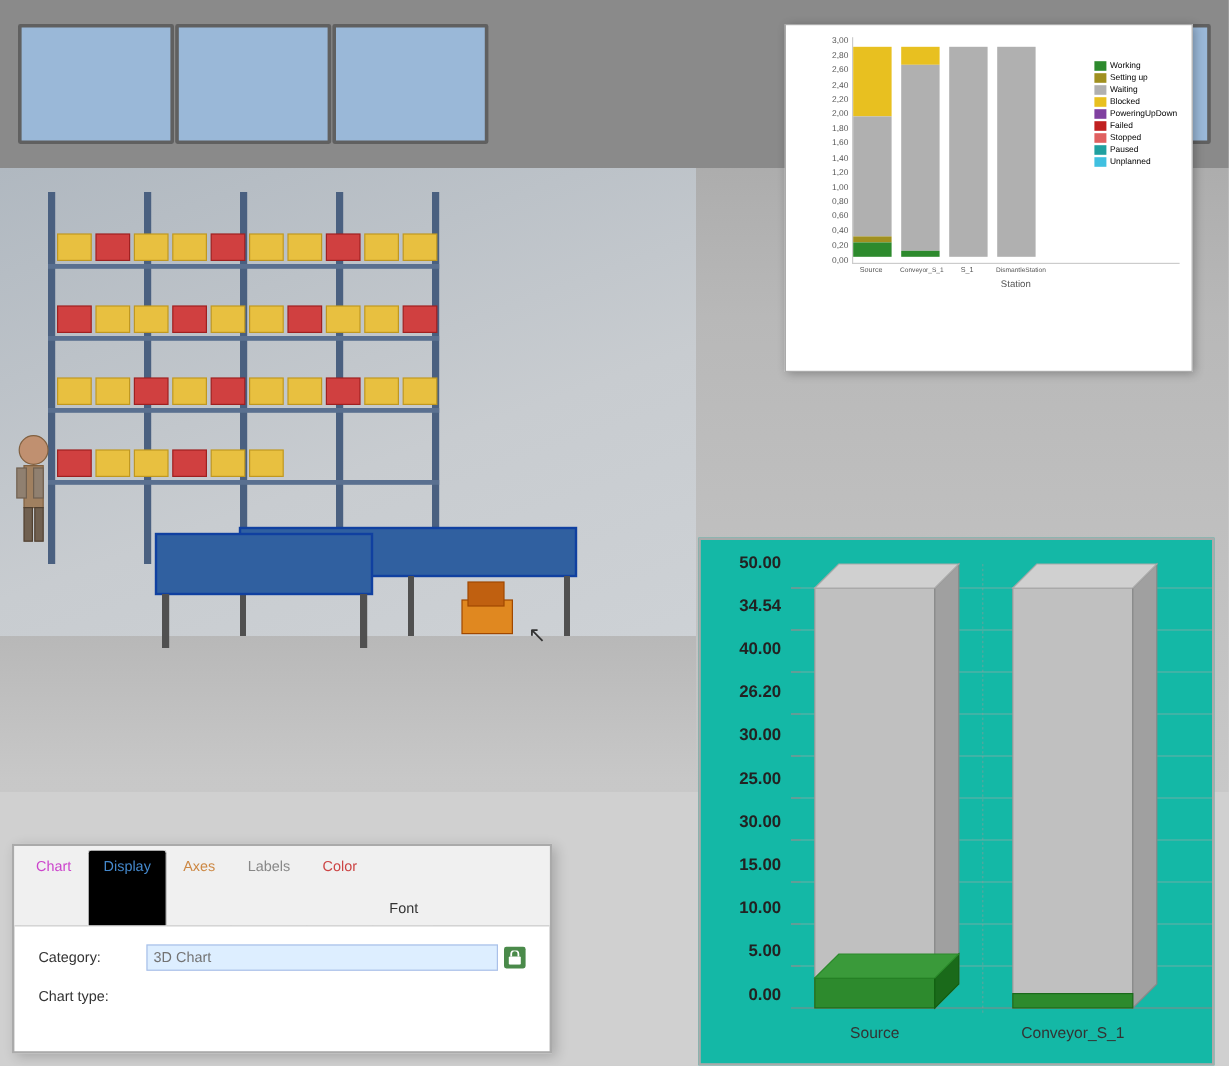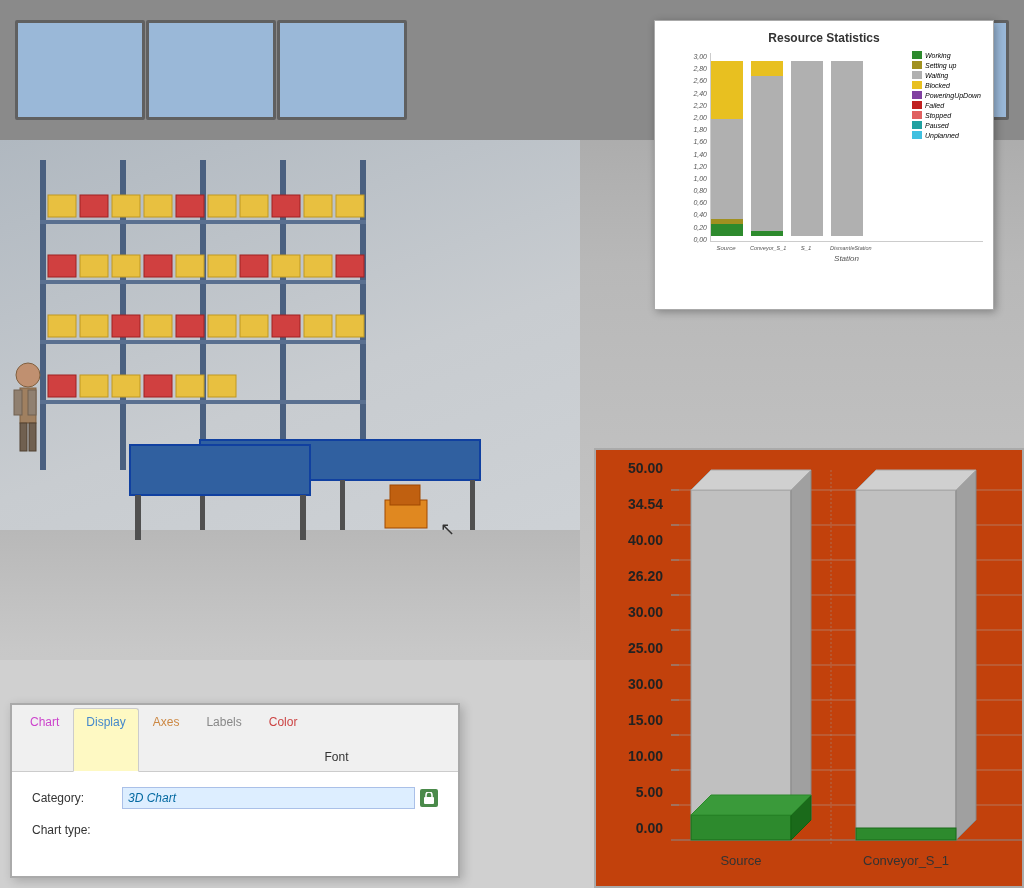--- a/index.html
+++ b/index.html
@@ -63,21 +63,20 @@
       font-size: 12px;
       font-weight: bold;
       margin-bottom: 8px;
       color: #333;
     }
 
     .chart-area {
       display: flex;
       height: 210px;
       gap: 0;
-      font-style: italic;
     }
 
     .chart-y-axis {
       width: 45px;
       display: flex;
       flex-direction: column;
       justify-content: space-between;
       align-items: flex-end;
       font-size: 7px;
       color: #555;
@@ -149,24 +148,24 @@
     .legend-color {
       width: 10px;
       height: 8px;
       flex-shrink: 0;
     }
 
     
     .zoom-chart {
       position: absolute;
       bottom: 0;
-      right: 0;
+      right: 12px;
       width: 430px;
       height: 440px;
-      background: #c2410c;
+      background: #14b8a6;
       border: 2px solid #aaa;
       overflow: hidden;
       margin-top: 13px;
     }
 
     .zoom-y-axis {
       position: absolute;
       left: 0;
       top: 10px;
       bottom: 50px;
@@ -206,21 +205,21 @@
       cursor: pointer;
       border: 1px solid transparent;
       margin-right: 1px;
       margin-top: 3px;
       border-radius: 3px 3px 0 0;
       background: #f0f0f0;
       color: #333;
     }
 
     .tab.active {
-      background: #fef9c3;
+      background: #000000;
       border-color: #ccc;
       border-bottom-color: white;
       margin-bottom: -1px;
     }
 
     .tab.data { color: #cc44cc; }
     .tab.display { color: #4488cc; }
     .tab.axes { color: #cc8844; }
     .tab.labels { color: #888; }
     .tab.color { color: #cc4444; }
@@ -242,24 +241,23 @@
       font-size: 12px;
       color: #333;
     }
 
     .form-select {
       flex: 1;
       padding: 3px 5px;
       font-size: 12px;
       border: 1px solid #aaa;
       background: #e8f0ff;
-      color: #0369a1;
+      color: #737373;
       appearance: none;
       position: relative;
-      font-style: italic;
     }
 
     .select-wrapper {
       flex: 1;
       display: flex;
       align-items: center;
       gap: 5px;
     }
 
     .select-container {
@@ -397,21 +395,20 @@
       <rect x="14" y="250" width="8" height="25" fill="#908070" stroke="#706050" stroke-width="1"></rect>
       <rect x="28" y="250" width="8" height="25" fill="#908070" stroke="#706050" stroke-width="1"></rect>
       <rect x="20" y="283" width="7" height="28" fill="#706050" stroke="#504030" stroke-width="1"></rect>
       <rect x="29" y="283" width="7" height="28" fill="#706050" stroke="#504030" stroke-width="1"></rect>
 
       <text x="440" y="395" font-size="18" fill="#333">↖</text>
     </svg>
   </div>
 
   <div class="chart-box">
-    <div class="chart-title">Resource Statistics</div>
     <div class="chart-area">
 
       <div class="chart-y-axis">
         <span>3,00</span>
         <span>2,80</span>
         <span>2,60</span>
         <span>2,40</span>
         <span>2,20</span>
         <span>2,00</span>
         <span>1,80</span>

